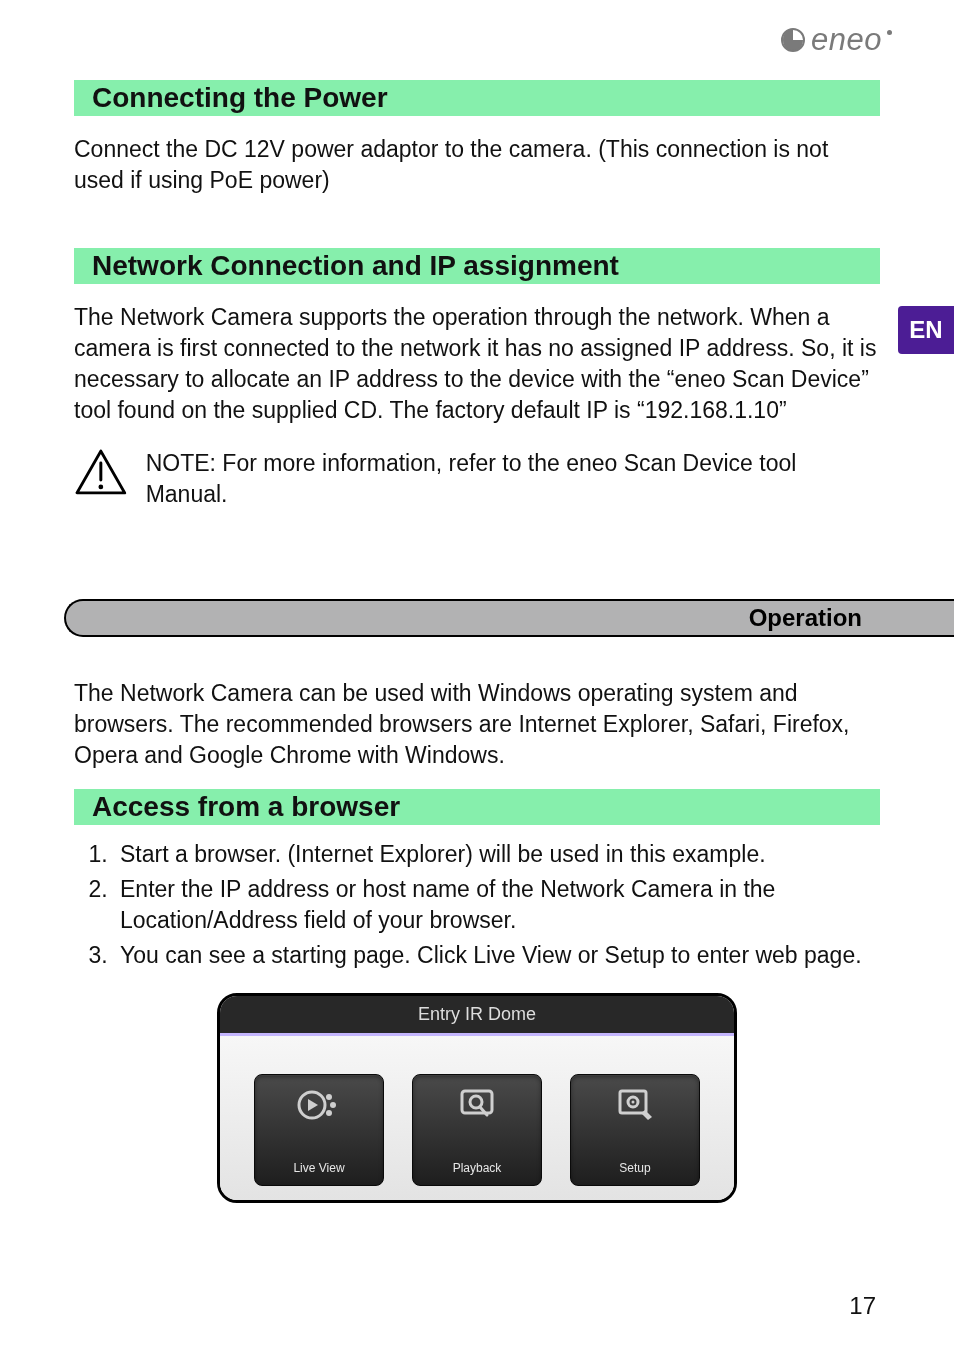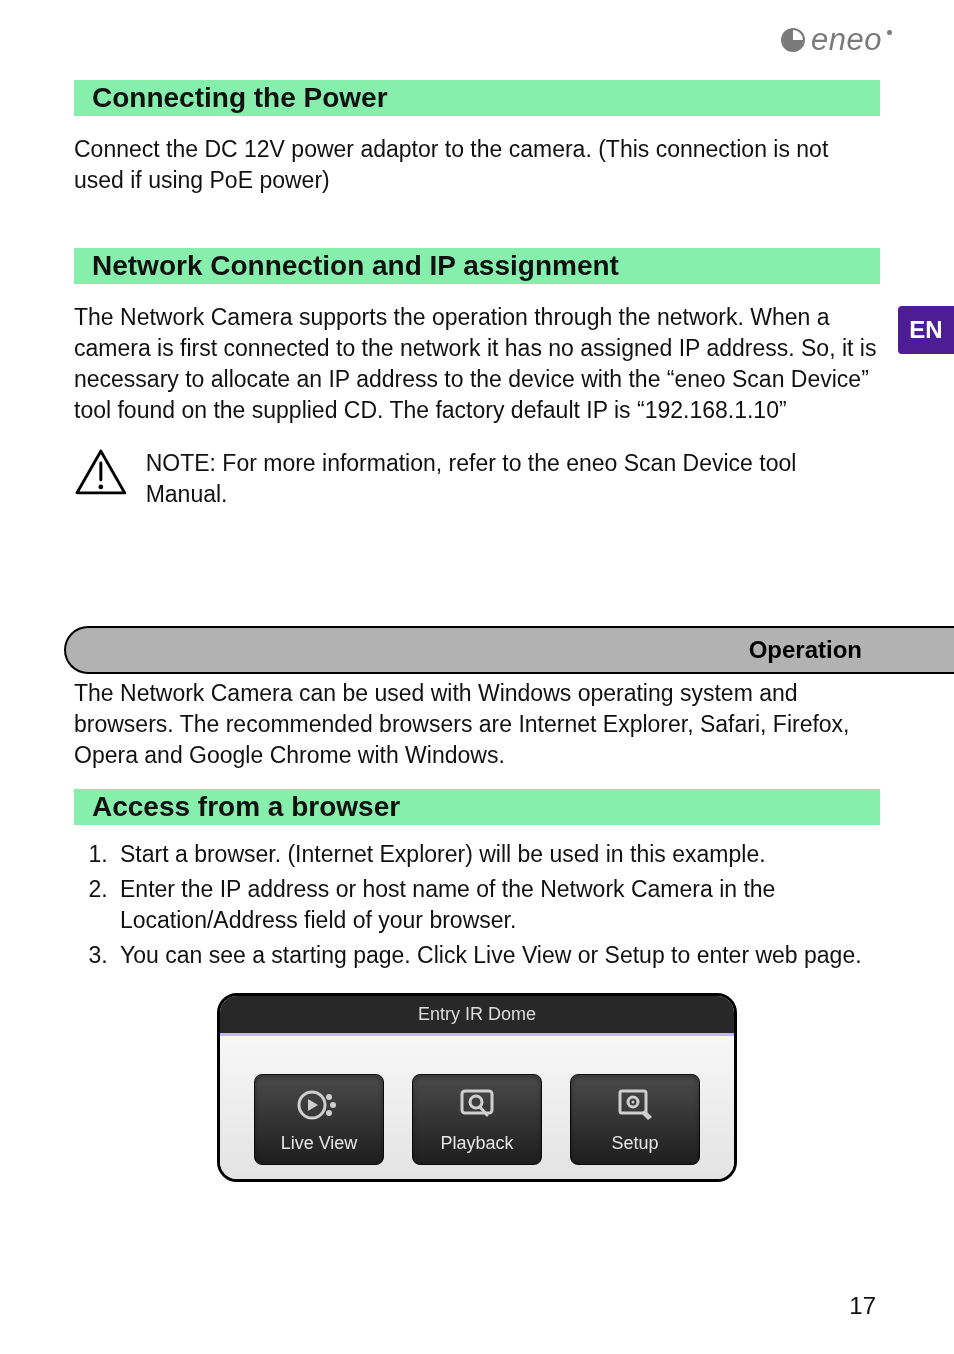--- a/index.html
+++ b/index.html
@@ -29,21 +29,21 @@
   ol.steps { font-size: 23px; line-height: 1.35; color: #111; margin-top: 14px; padding-left: 40px; }
   ol.steps li { padding-left: 6px; margin-bottom: 4px; }
 
   
   .shot-wrap { display: flex; justify-content: center; margin-top: 22px; }
   .shot { width: 520px; border: 3px solid #000; border-radius: 20px; overflow: hidden; }
   .shot-title { background: #282828; color: #ddd; text-align: center; font-size: 18px; padding: 8px 0; border-bottom: 3px solid #c4b5fd; }
   .shot-body { background: linear-gradient(#f7f7f7, #e3e3e3); padding: 38px 20px 14px 20px; display: flex; justify-content: space-around; align-items: flex-end; }
   .shot-btn { width: 130px; background: linear-gradient(#4a4a4a, #1e1e1e); border-radius: 8px; border: 1px solid #0a0a0a; padding: 10px 0 10px 0; display: flex; flex-direction: column; align-items: center; gap: 8px; box-shadow: 0 2px 4px rgba(0,0,0,.4) inset, 0 1px 0 rgba(255,255,255,.08) inset; }
   .shot-btn .icon { width: 46px; height: 40px; display: flex; align-items: center; justify-content: center; }
-  .shot-btn .lbl { color: #e7e7e7; font-size: 18px; }
+  .shot-btn .lbl { color: #e7e7e7; font-size: 12px; margin-top: 28px; }
 
   .page-num { position: absolute; right: 78px; bottom: 34px; font-size: 24px; color: #111; } 
 </style>
 </head>
 <body>
 
 <div class="page">
 
   <div class="logo">
     <svg width="26" height="26" viewBox="0 0 26 26">
@@ -76,21 +76,21 @@
       <svg width="54" height="48" viewBox="0 0 54 48">
         <polygon points="27,3 51,45 3,45" fill="none" stroke="#000" stroke-width="3" stroke-linejoin="round"></polygon>
         <line x1="27" y1="15" x2="27" y2="32" stroke="#000" stroke-width="3" stroke-linecap="round"></line>
         <circle cx="27" cy="39" r="2.4" fill="#000"></circle>
       </svg>
       <div class="note-text">NOTE: For more information, refer to the eneo Scan Device tool Manual.</div>
     </div>
 
   </div>
 
-  <div style="position:absolute; left:64px; right:0; top:626px; height:48px;">
+  <div style="position:absolute; left:64px; right:0; top:599px; height:38px;">
     <div style="position:absolute; inset:0; background:#b2b2b3; border:2px solid #000; border-right:0; border-top-left-radius:24px; border-bottom-left-radius:24px; display:flex; align-items:center; justify-content:flex-end; padding-right:92px; font-weight:bold; font-size:24px;">
       <span>Operation</span>
     </div>
   </div>
 
   <div style="position:absolute; left:74px; right:74px; top:672px;">
     <p class="body-text" style="margin-top:6px;">The Network Camera can be used with Windows operating system and browsers. The recommended browsers are Internet Explorer, Safari, Firefox, Opera and Google Chrome with Windows.</p>
 
     <div class="section-bar" style="margin-top:10px;">
       <span>Access from a browser</span>

